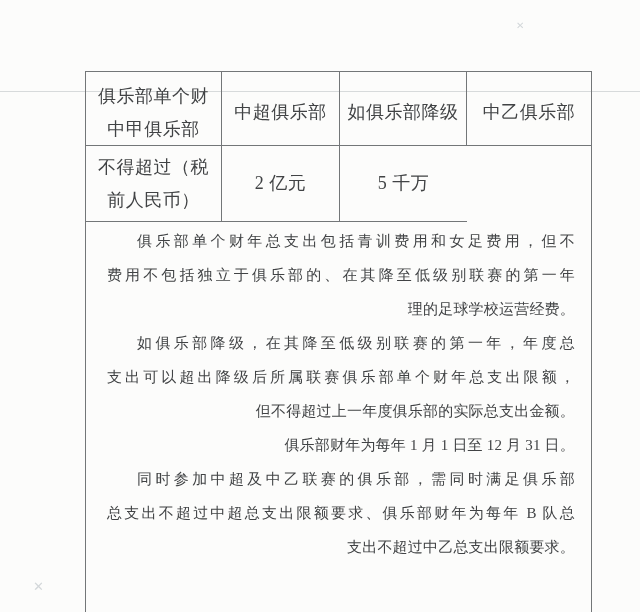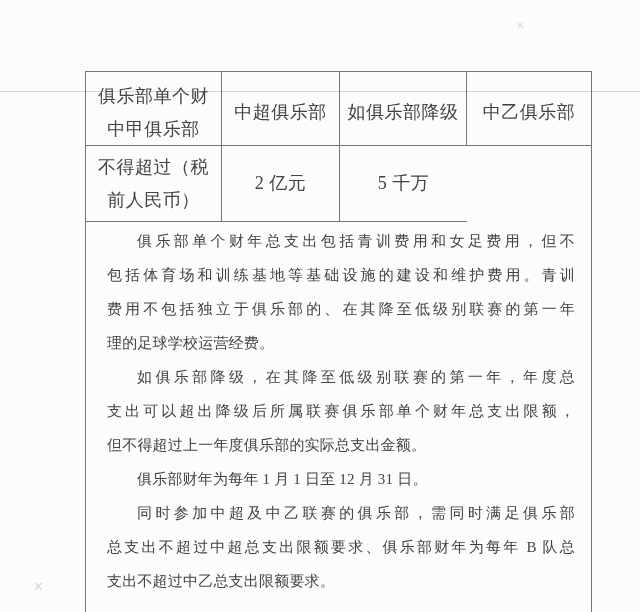--- a/index.html
+++ b/index.html
@@ -45,21 +45,21 @@
   .cell.r2{border-bottom:1.5px solid var(--border);}
   
   .notes{
     padding:2px 16px 0 5px;
     font-size:15px;
     margin-left:16px;
   }
   .tline{
     line-height:34px;
     height:34px;
-    text-align:left;
+    text-align:right;
     letter-spacing:.2px;
     white-space:nowrap;
   }
   .tline.just{
     white-space:normal;
     text-align:justify;
     text-align-last:justify;
   }
   .tline.indent{text-indent:2em;}
 </style>
@@ -87,21 +87,20 @@
       <div class="cell r2 c1">
         <div>不得超过（税</div>
         <div>前人民币）</div>
       </div>
       <div class="cell r2 c3">2 亿元</div>
       <div class="cell r2 c4">5 千万</div>
     </div>
 
     <div class="notes">
         <div class="tline indent just">俱乐部单个财年总支出包括青训费用和女足费用，但不</div>
-        <div class="tline just">包括体育场和训练基地等基础设施的建设和维护费用。青训</div>
         <div class="tline just">费用不包括独立于俱乐部的、在其降至低级别联赛的第一年</div>
         <div class="tline">理的足球学校运营经费。</div>
         <div class="tline indent just">如俱乐部降级，在其降至低级别联赛的第一年，年度总</div>
         <div class="tline just">支出可以超出降级后所属联赛俱乐部单个财年总支出限额，</div>
         <div class="tline">但不得超过上一年度俱乐部的实际总支出金额。</div>
         <div class="tline indent">俱乐部财年为每年 1 月 1 日至 12 月 31 日。</div>
         <div class="tline indent just">同时参加中超及中乙联赛的俱乐部，需同时满足俱乐部</div>
         <div class="tline just">总支出不超过中超总支出限额要求、俱乐部财年为每年 B 队总</div>
         <div class="tline">支出不超过中乙总支出限额要求。</div>
       </div>

